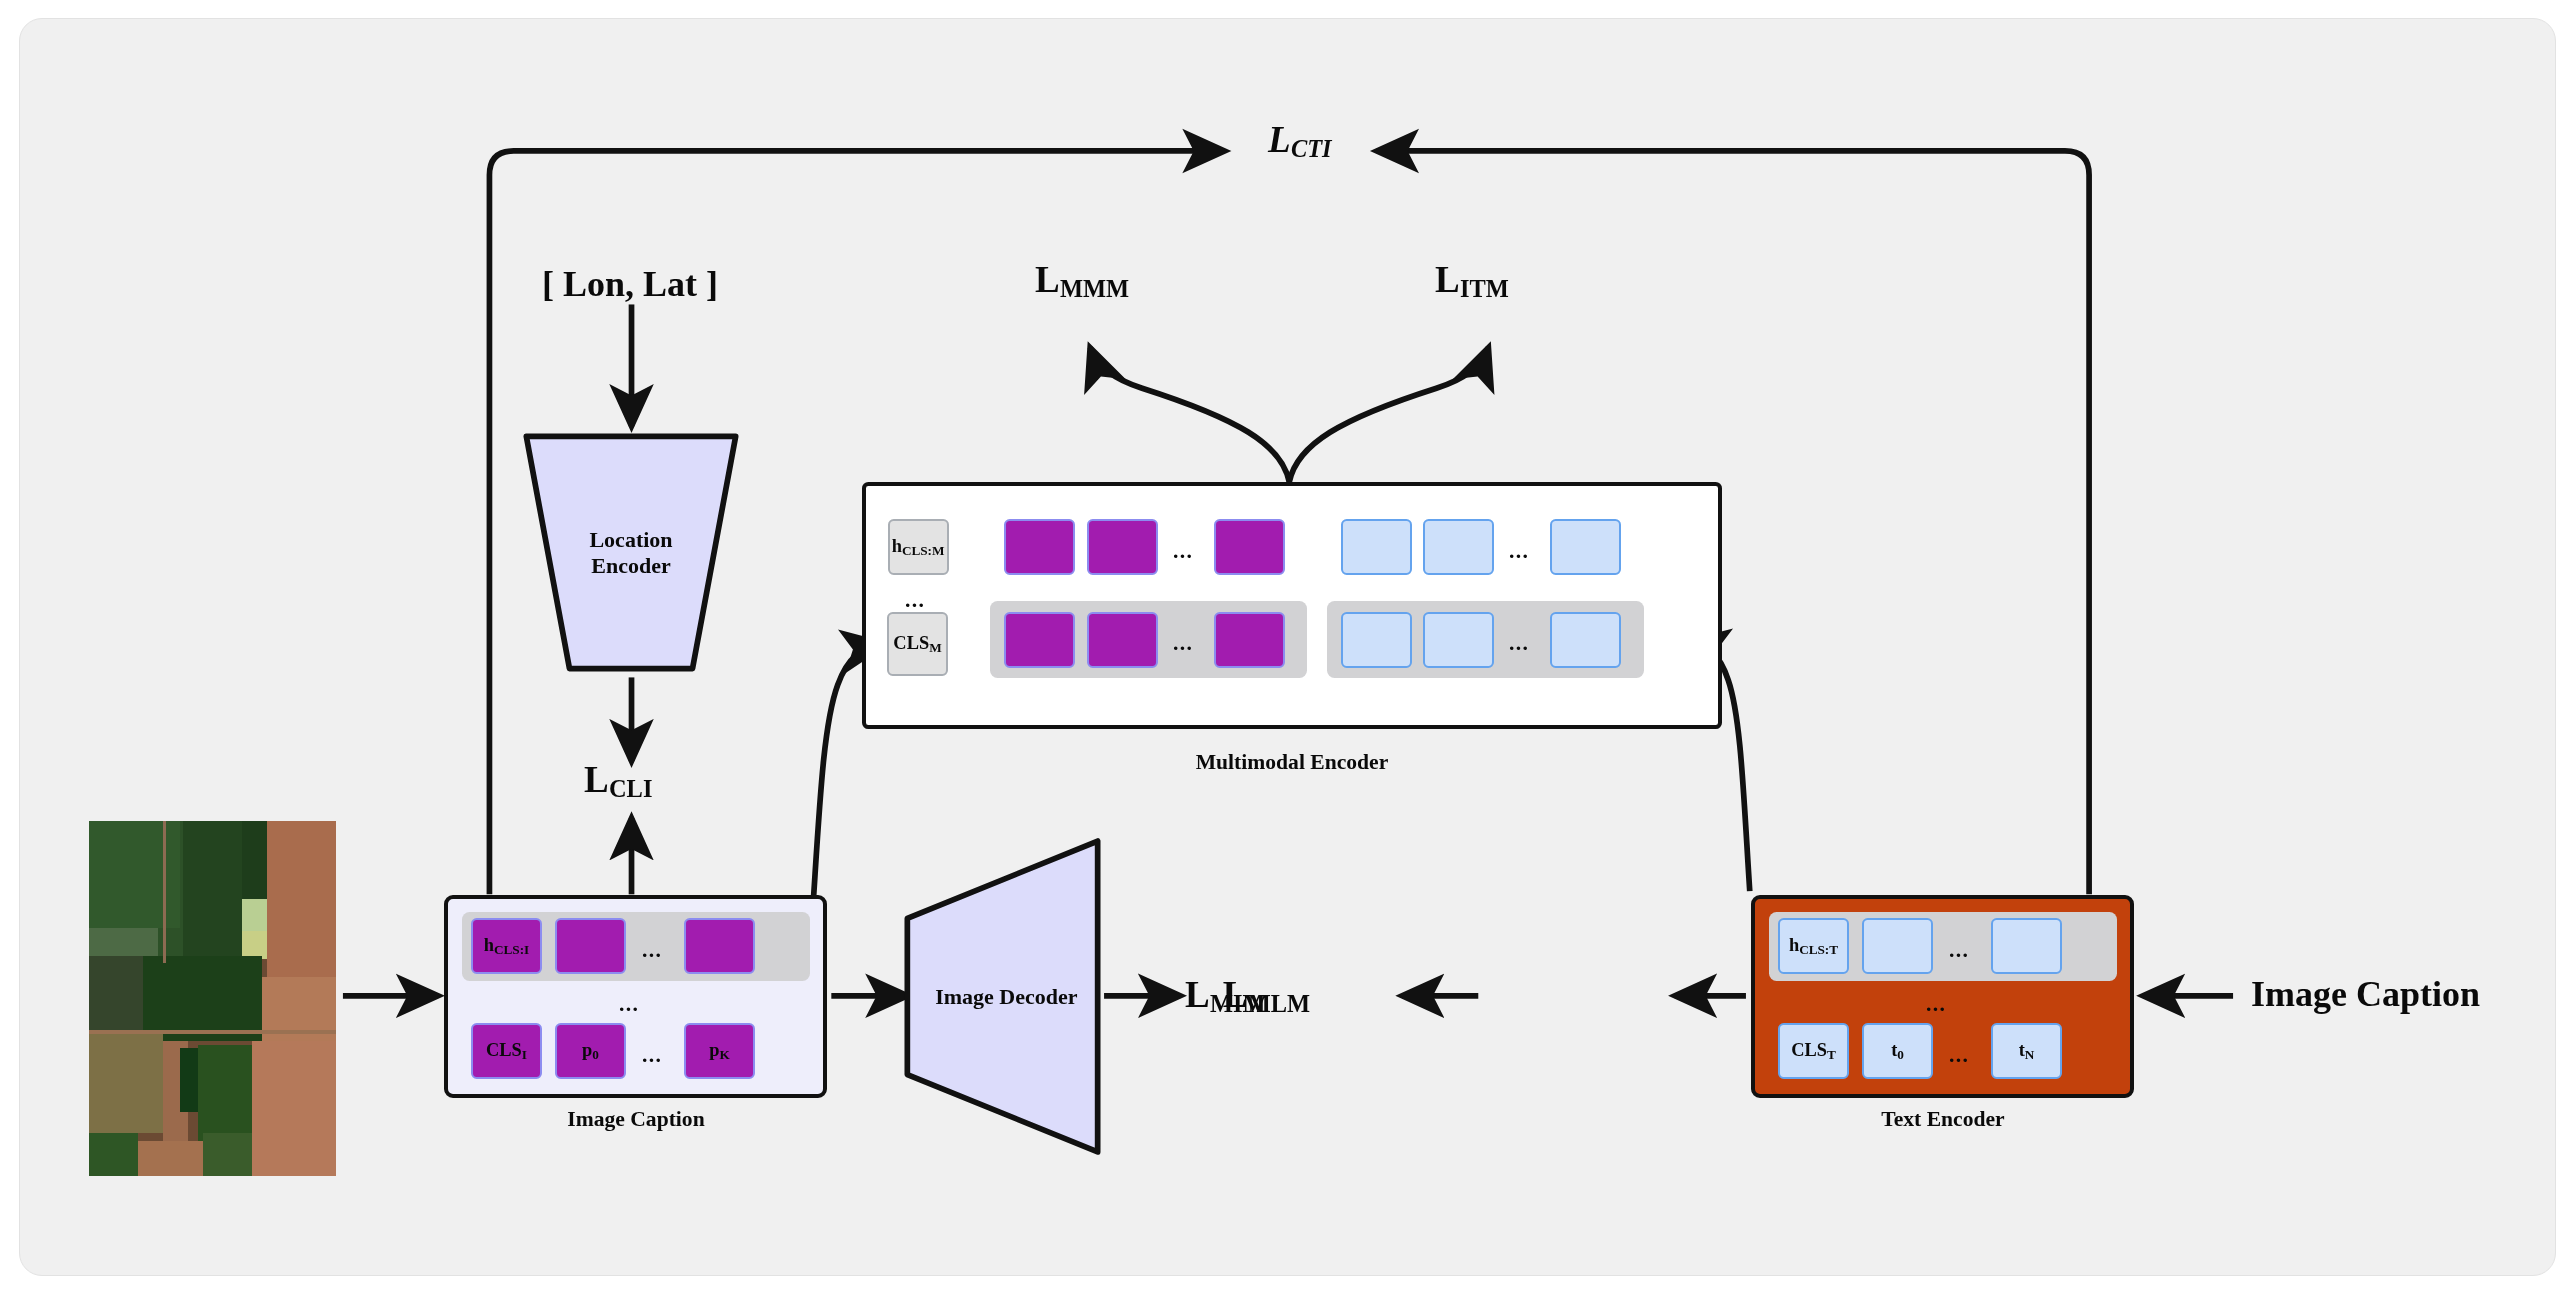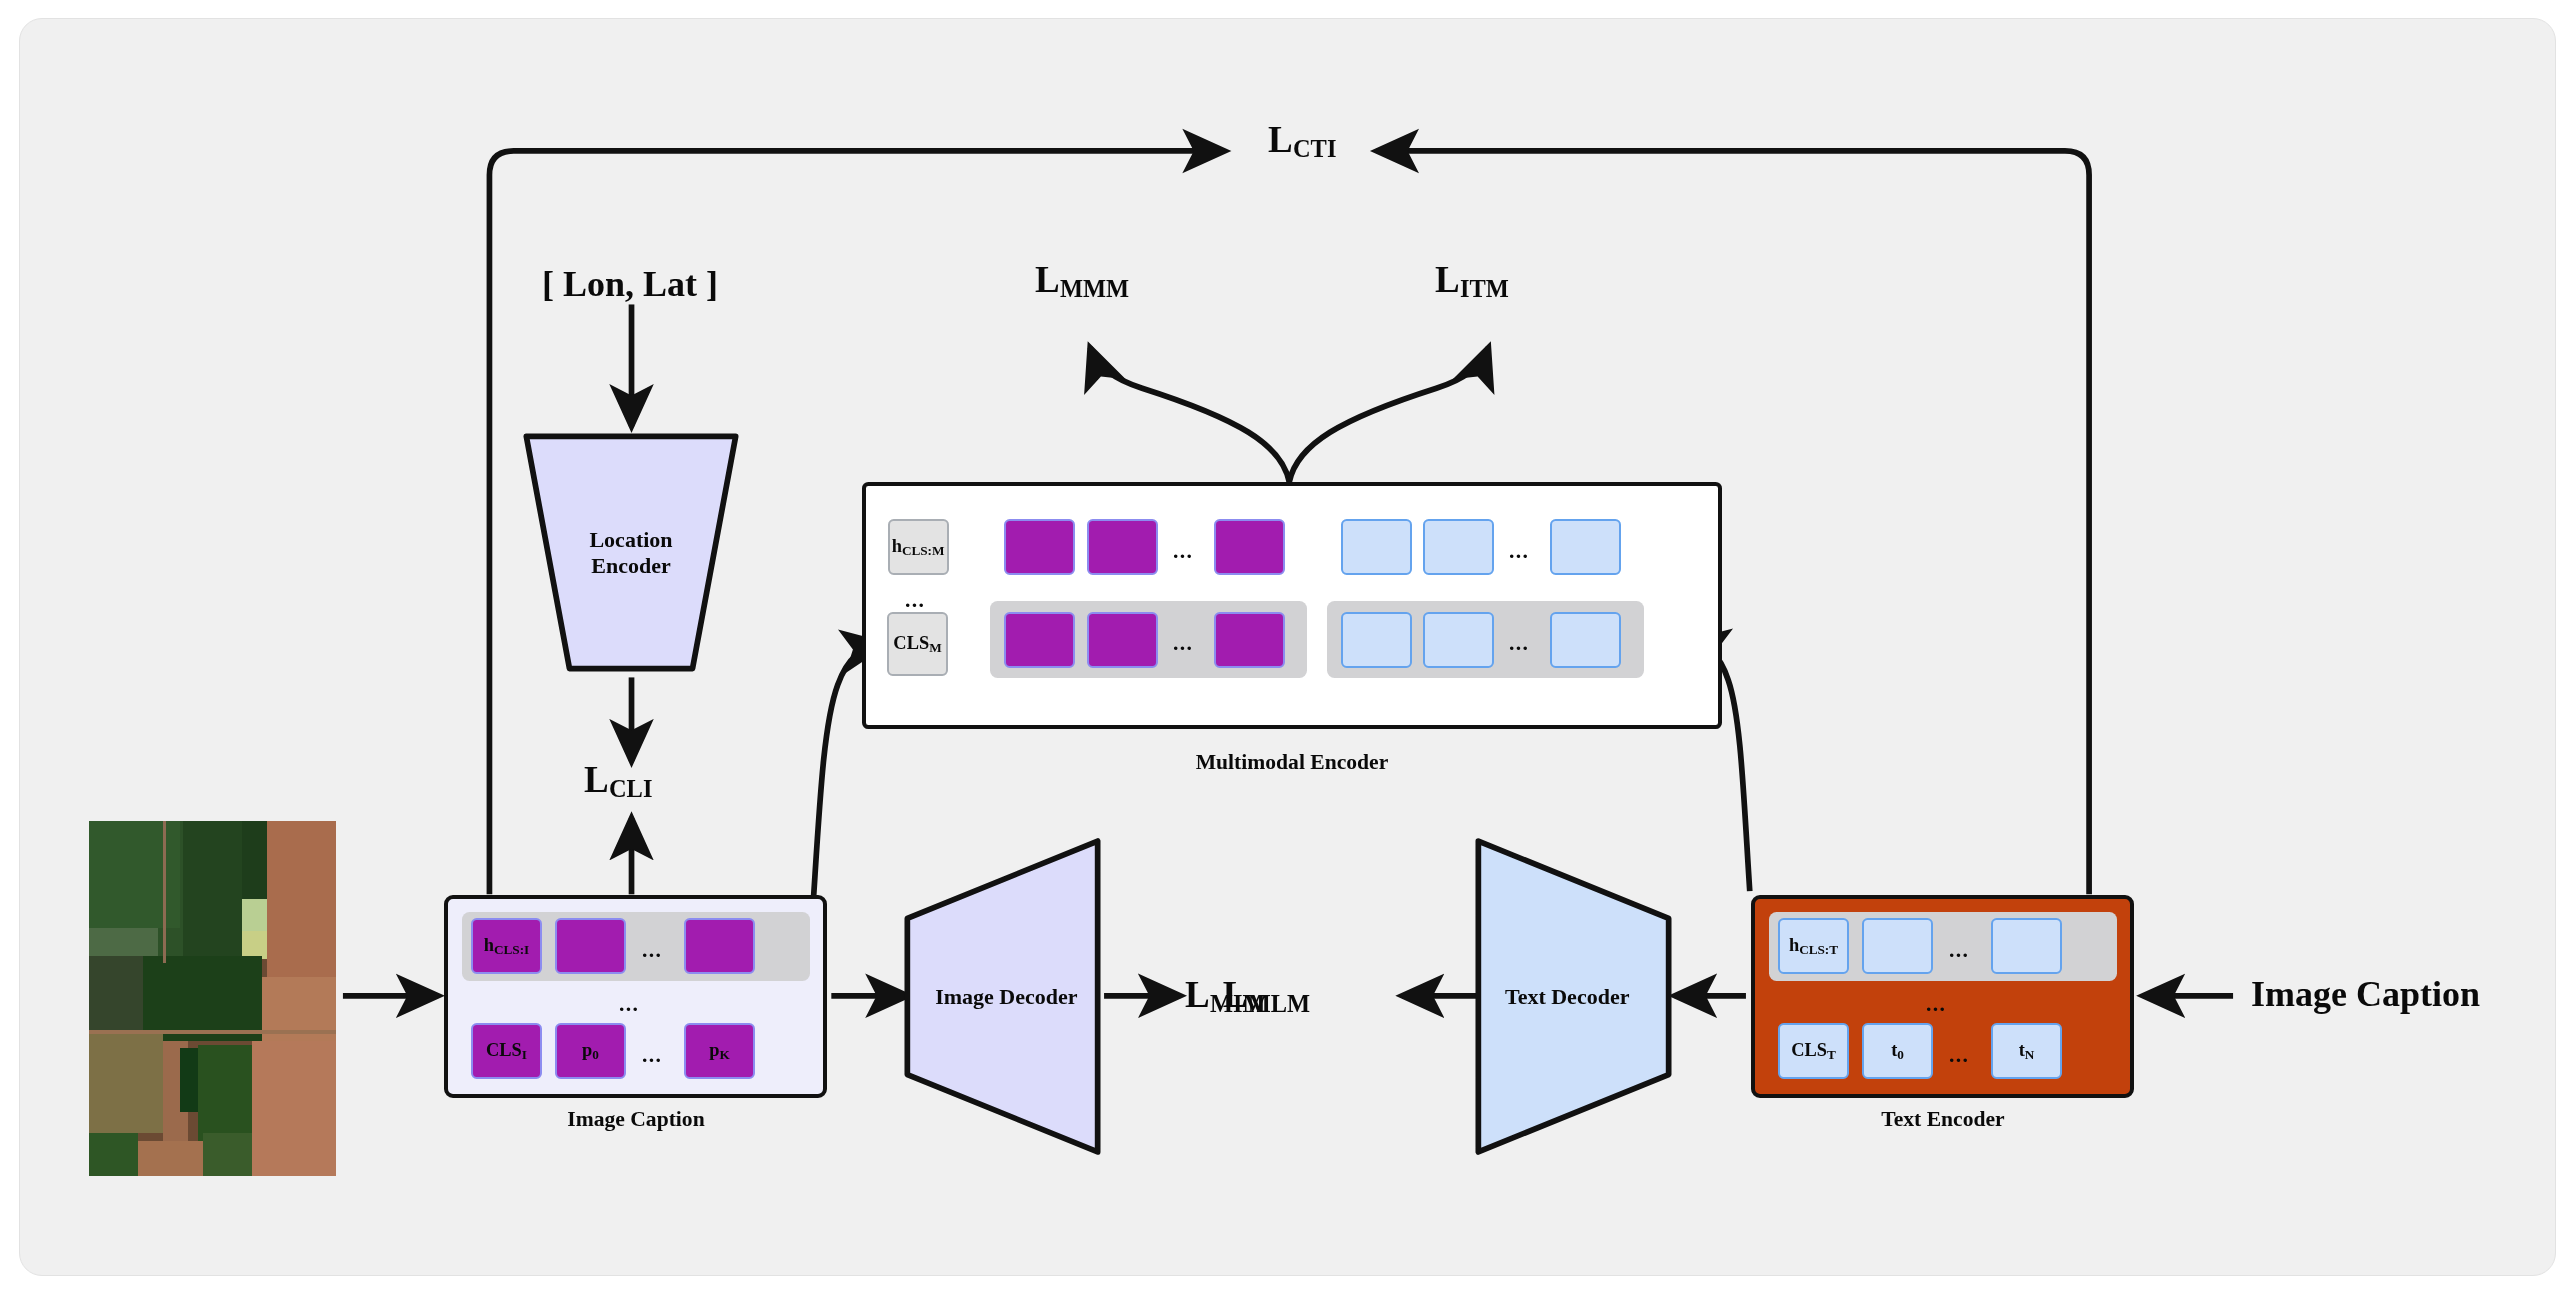--- a/index.html
+++ b/index.html
@@ -102,21 +102,21 @@
 
       <path d="M1282,1415 C1292,1260 1298,1140 1320,1080 C1336,1036 1356,1022 1392,1016" marker-end="url(#ah)"></path>
 
       <path d="M2758,1405 C2748,1250 2744,1130 2724,1072 C2710,1030 2694,1020 2660,1014" marker-end="url(#ah)"></path>
 
       <path d="M2032,760 C2020,700 1950,660 1800,612 C1760,600 1730,580 1718,548" marker-end="url(#ah)"></path>
       <path d="M2032,760 C2044,700 2114,660 2264,612 C2304,600 2334,580 2346,548" marker-end="url(#ah)"></path>
     </g>
   </svg>
 
-  <div class="lbl lmath" style="left:1268px;top:121px;">
+  <div class="lbl lmath" style="left:1268px;top:121px;font-style:italic;">
     <span>L</span><sub>CTI</sub>
   </div>
   <div class="lbl lmath" style="left:1035px;top:261px;">
     <span>L</span><sub>MMM</sub>
   </div>
   <div class="lbl lmath" style="left:1435px;top:261px;">
     <span>L</span><sub>ITM</sub>
   </div>
   <div class="lbl lmath" style="left:584px;top:761px;">
     <span>L</span><sub>CLI</sub>
@@ -169,26 +169,20 @@
     </div>
   </div>
 
   <div class="trap" style="left:901px;top:836px;width:203px;height:321px;">
     <svg width="203" height="321" viewBox="0 0 320 506">
       <path d="M10,130 L310,8 L310,498 L10,376 Z" fill="#dcdcfb" stroke="#111" stroke-width="9" stroke-linejoin="round"></path>
     </svg>
     <div class="tx" style="transform:translateX(3.8px);">Image Decoder</div>
   </div>
 
-  <div class="trap" style="left:1472px;top:836px;width:203px;height:321px;">
-    <svg width="203" height="321" viewBox="0 0 320 506">
-      <path d="M10,8 L310,130 L310,376 L10,498 Z" fill="#cde0fa" stroke="#111" stroke-width="9" stroke-linejoin="round"></path>
-    </svg>
-    <div class="tx" style="transform:translateX(-6.3px);">Text Decoder</div>
-  </div>
 
   <div class="encbox" id="imgEnc">
     <div class="band" style="left:14px;top:12.7px;width:348px;height:69px;"></div>
 
     <div class="tok tv" style="left:23px;top:19px;width:71px;height:56px;">
       <span>h<sub>CLS:I</sub></span>
     </div>
     <div class="tok tv" style="left:107px;top:19px;width:71px;height:56px;"></div>
     <div class="dots" style="left:194px;top:41px;">...</div>
     <div class="tok tv" style="left:236px;top:19px;width:71px;height:56px;"></div>

